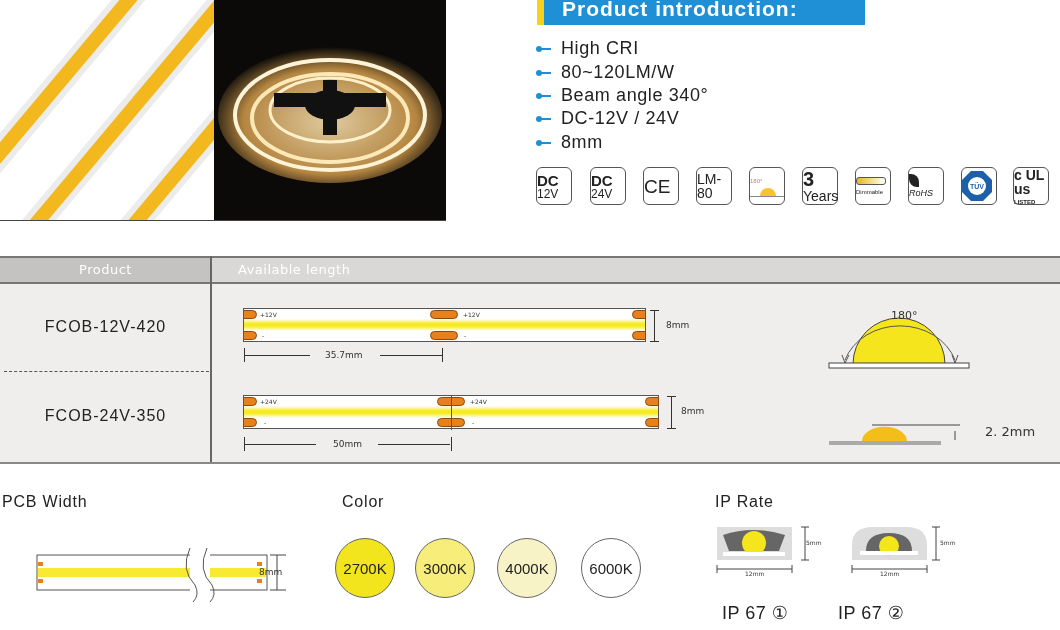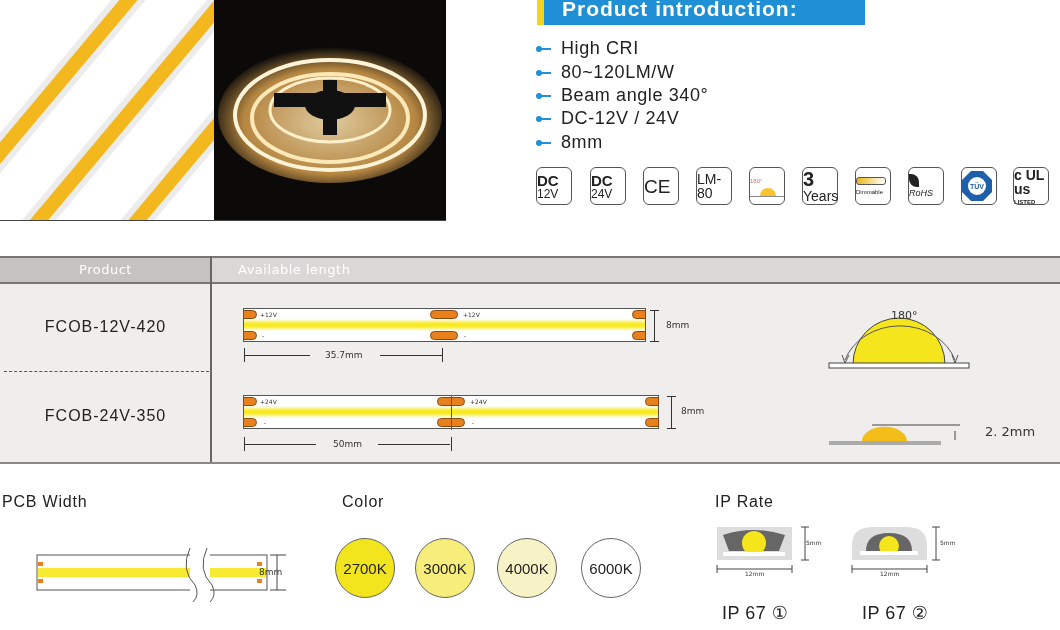--- a/index.html
+++ b/index.html
@@ -259,13 +259,13 @@
   <rect x="12" y="26" width="58" height="4" fill="#fff"></rect>
   <line x1="84" y1="2" x2="92" y2="2" stroke="#444"></line>
     <line x1="84" y1="35" x2="92" y2="35" stroke="#444"></line>
     <line x1="88" y1="2" x2="88" y2="35" stroke="#444"></line>
   <line x1="4" y1="44" x2="79" y2="44" stroke="#444"></line>
     <line x1="4" y1="40" x2="4" y2="48" stroke="#444"></line>
     <line x1="79" y1="40" x2="79" y2="48" stroke="#444"></line>
 </svg>
 <span class="abs" style="left:940px;top:539px;font-size:6px">5mm</span>
 <span class="abs" style="left:880px;top:570px;font-size:6px">12mm</span>
-<div class="abs ip-label" style="left:862px;top:602px">IP 67 ②</div>
+<div class="abs ip-label" style="left:838px;top:602px">IP 67 ②</div>
 
 </body></html>

